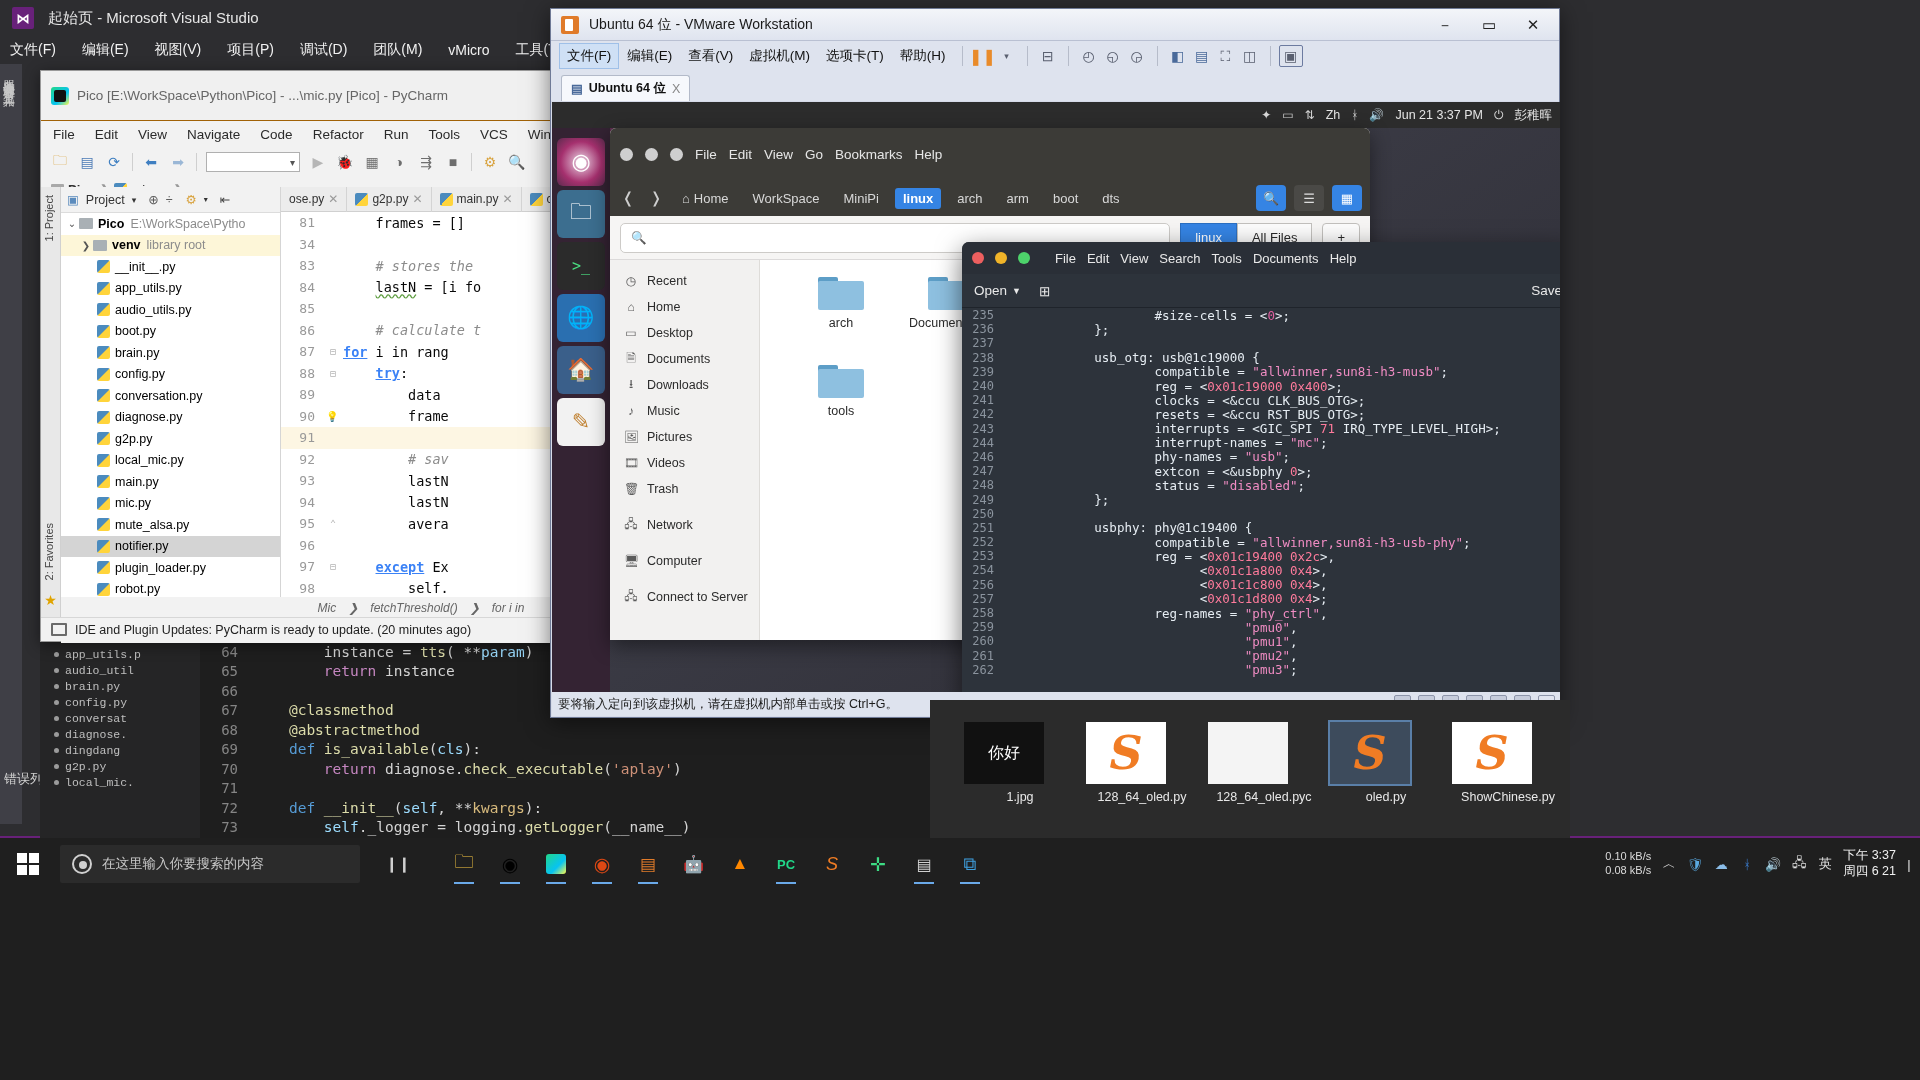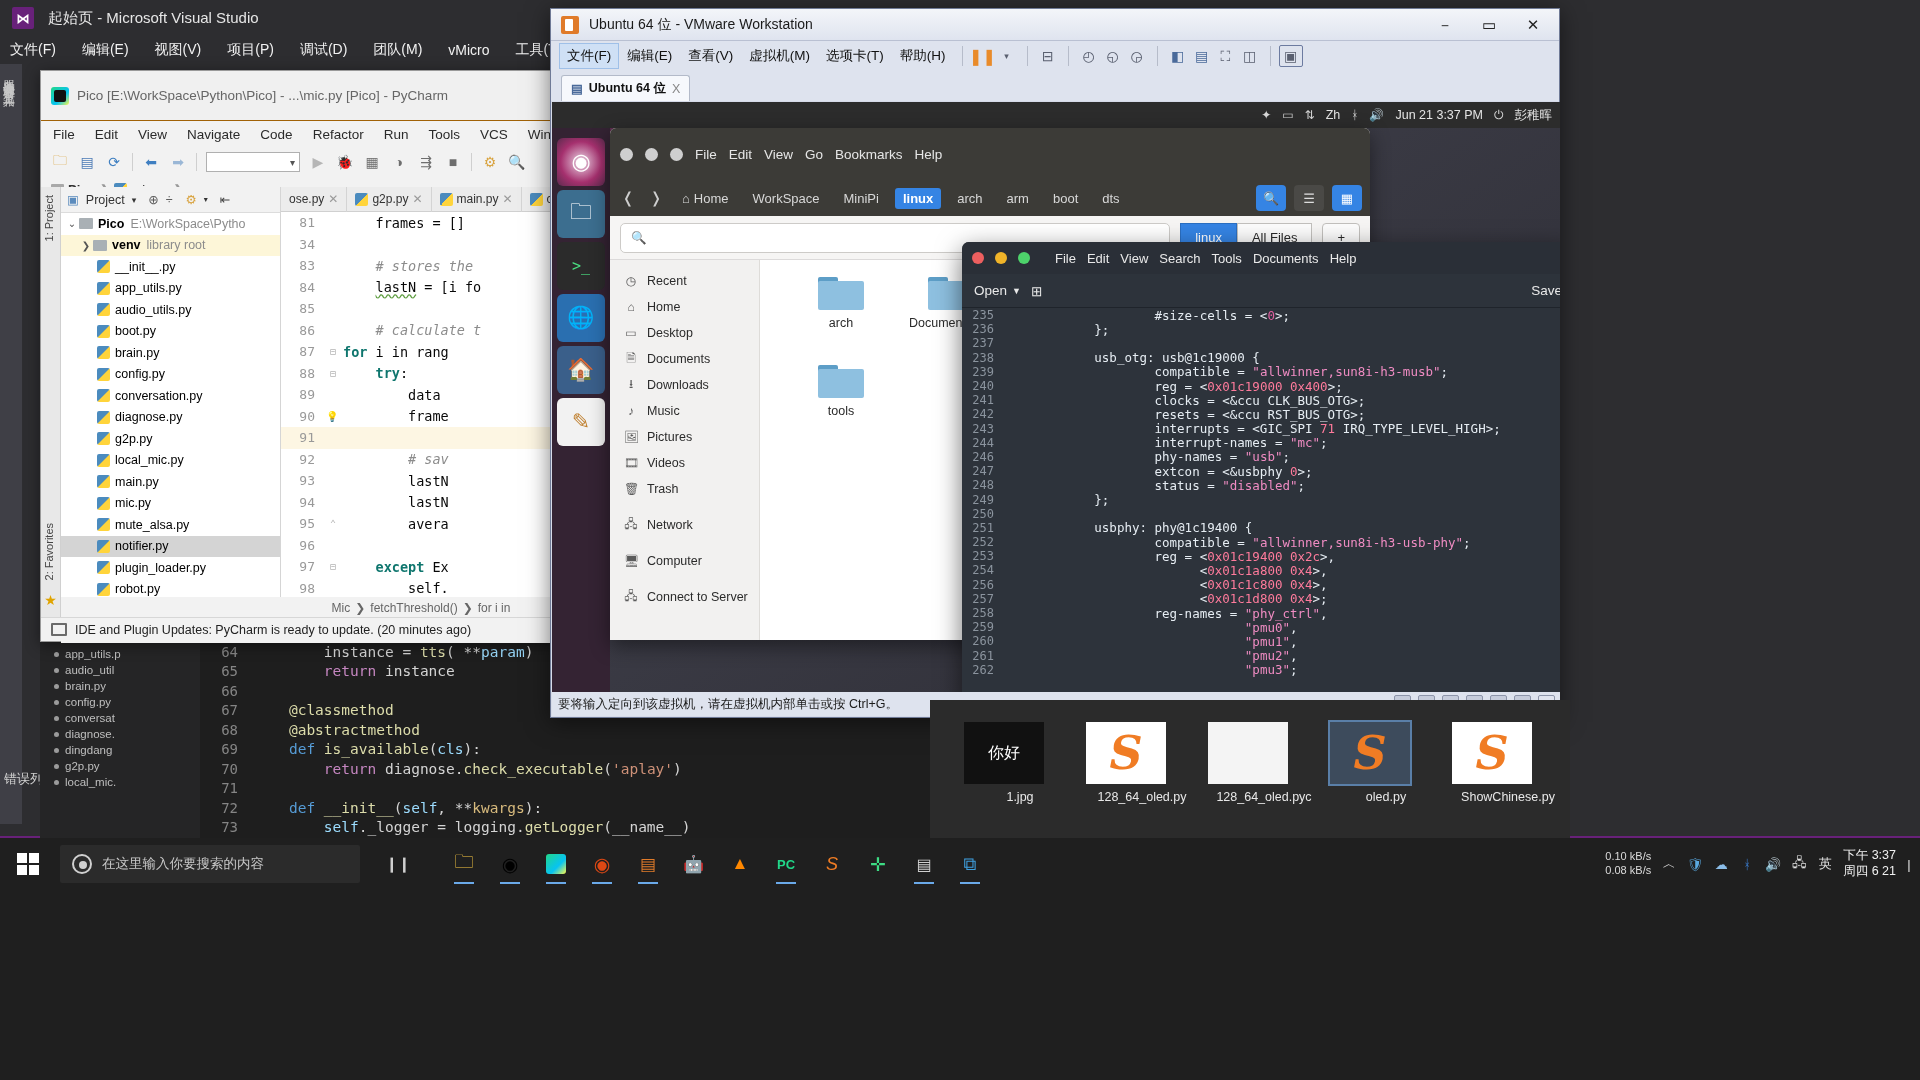--- a/index.html
+++ b/index.html
@@ -52,31 +52,31 @@
   #pc-editor { position:absolute; left:240px; top:0; width:280px; height:410px; background:#fff; }
   #pc-tabs { height:25px; background:#ececec; display:flex; align-items:center; border-bottom:1px solid #d0d0d0; }
   .pc-tab { height:25px; display:flex; align-items:center; gap:4px; padding:0 8px; font-size:12px; color:#333; border-right:1px solid #d4d4d4; white-space:nowrap; }
   .tab-x { color:#999; font-size:12px; }
   #pc-code { position:relative; height:385px; background:#fff; overflow:hidden; font-family:"DejaVu Sans Mono", monospace; font-size:13.5px; }
   .cl { position:relative; height:21.5px; display:flex; align-items:center; }
   .cl.hl { background:#fdf6e3; }
   .gut { width:42px; text-align:right; padding-right:8px; color:#999; font-size:13px; flex:none; }
   .fold { width:20px; text-align:center; color:#b5b5b5; font-size:10px; flex:none; }
   .ctxt { white-space:pre; color:#080808; }
-  .k { color:#0f766e; font-weight:bold; }
+  .k { color:#3b82f6; font-weight:bold;text-decoration:underline; }
   .cm { color:#8c8c8c; font-style:italic; }
   .err { text-decoration:underline wavy #5c9c3e; }
-  #pc-crumbs2 { position:absolute; left:240px; top:410px; width:280px; height:22px; background:#f2f2f2; display:flex; align-items:center; justify-content:center; gap:5px; font-size:12px; color:#666; }
+  #pc-crumbs2 { position:absolute; left:240px; top:410px; width:280px; height:22px; background:#f2f2f2; display:flex; align-items:center; justify-content:center; gap:12px; font-size:12px; color:#666;font-style:italic; }
   #pc-toolwin { position:absolute; left:20px; top:432px; width:500px; height:24px; background:#f2f2f2; display:flex; align-items:center; gap:22px; padding-left:28px; font-size:12.5px; color:#222; border-top:1px solid #d7d7d7;}
   #pc-statusbar { position:absolute; left:0; top:546px; width:520px; height:24px; background:#f2f2f2; display:flex; align-items:center; gap:8px; padding-left:10px; font-size:12.5px; color:#222; border-top:1px solid #d7d7d7; }
   .mini-mon { width:16px; height:13px; border:2px solid #6b6b6b; border-radius:1px; }
 
   
   #vscode { left:40px; top:642px; width:900px; height:196px; background:#1e1e1e; overflow:hidden; }
-  #vs-explorer { position:absolute; left:0; top:0; width:160px; height:196px; background:#252526; padding-top:4px; }
+  #vs-explorer { position:absolute; left:0; top:0; width:160px; height:196px; background:#252526; padding-top:4px;font-family:Liberation Mono, monospace; }
   .ex-row { height:16px; display:flex; align-items:center; gap:6px; padding-left:14px; font-size:11.5px; color:#bfbfbf; }
   .dot { width:5px; height:5px; border-radius:50%; background:#9b9b9b; flex:none; }
   #vsc-code { position:absolute; left:160px; top:0; width:740px; height:196px; background:#1e1e1e; font-family:"DejaVu Sans Mono", monospace; font-size:14.5px; }
   .dl { height:19.5px; display:flex; align-items:center; }
   .dgut { width:54px; text-align:right; padding-right:16px; color:#858585; font-size:14px; flex:none; }
   .dtxt { white-space:pre; color:#d4d4d4; }
   .dk { color:#c586c0; }
   .dk2 { color:#569cd6; }
   .dfn { color:#dcdcaa; }
   .dstr { color:#ce9178; }
@@ -132,21 +132,21 @@
   .fldr { width:46px; height:36px; position:relative; }
   .fldr::before { content:""; position:absolute; left:0; top:3px; width:20px; height:6px; background:#5d9ec7; border-radius:2px 2px 0 0;}
   .fldr::after { content:""; position:absolute; left:0; top:7px; width:46px; height:29px; background:#8ec0e0; border-radius:2px; }
   .fname { font-size:12.5px; color:#2b2b2b; text-align:center; }
 
   
   #gedit { position:absolute; left:352px; top:114px; width:612px; height:464px; background:#2d333b; border-radius:7px 7px 0 0; box-shadow:0 8px 26px rgba(0,0,0,.55); overflow:hidden; }
   #ge-header { height:32px; background:#2a2f37; display:flex; align-items:center; padding:0 10px; gap:11px; }
   .glight { width:12px; height:12px; border-radius:50%; }
   .ge-menu { color:#e9e9e9; font-size:13px; }
-  #ge-toolbar { height:34px; background:#2d333b; display:flex; align-items:center; padding:0 12px; gap:10px; border-bottom:1px solid #1f242b; }
+  #ge-toolbar { height:34px; background:#2d333b; display:flex; align-items:center; padding:0 12px; gap:18px; border-bottom:1px solid #1f242b; }
   .ge-btn { color:#e9e9e9; font-size:13.5px; display:flex; align-items:center; gap:5px; }
   #ge-save { margin-left:auto; }
   #ge-code { position:absolute; left:0; top:66px; width:612px; height:398px; background:#2d333b; font-family:"DejaVu Sans Mono", monospace; font-size:12.5px; overflow:hidden; }
   .gl { height:14.2px; display:flex; align-items:center; }
   .ggut { width:42px; text-align:right; padding-right:10px; color:#8b949e; font-size:12px; flex:none; }
   .gtxt { white-space:pre; color:#e6edf3; }
   .gstr { color:#f08cc3; }
   .gnum { color:#ff7b9c; }
   .gpink { color:#e060a0; }
 

